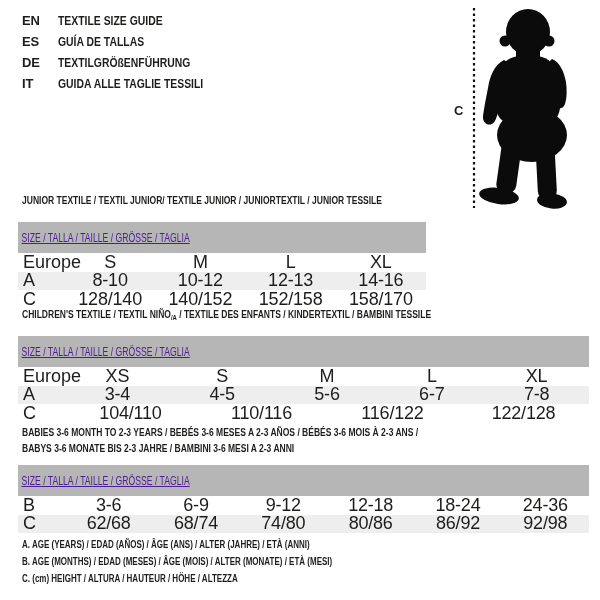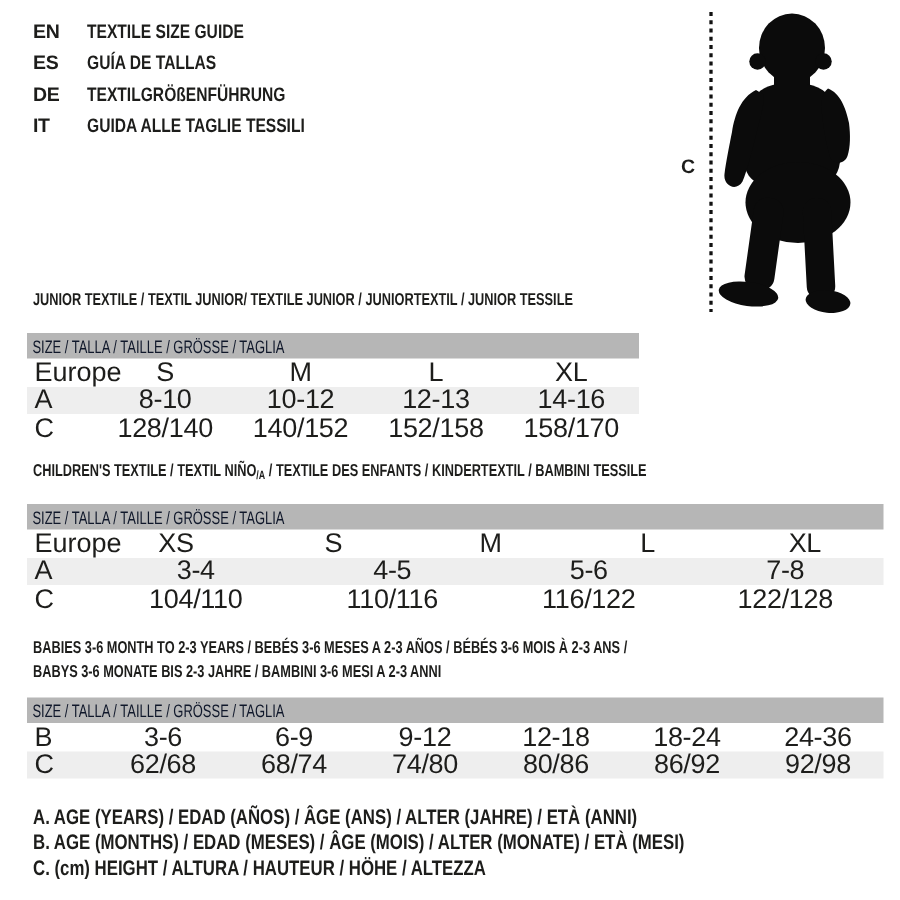--- a/index.html
+++ b/index.html
@@ -19,29 +19,29 @@
   
   .section{position:absolute;left:18px;}
   .sec1{top:192px;} .sec2{top:306px;} .sec3{top:424px;}
   .sec-title{margin-left:4px;margin-bottom:14px;font-weight:bold;font-size:11.5px;}
   .sec3 .sec-title{margin-bottom:9px;}
   .title-line{line-height:16px;height:16px;}
   .cond-title{display:inline-block;transform:scaleX(.74);transform-origin:0 50%;white-space:nowrap;}
   .subscript{font-size:8px;vertical-align:-2px;}
   .size-table.narrow{width:408px;}
   .size-table.wide{width:571px;}
-  .t-bar{height:17px;background:#b6b6b6;display:flex;align-items:center;font-size:12px;color:#0f172a;}
+  .t-bar{height:31px;background:#b6b6b6;display:flex;align-items:center;font-size:12px;color:#4c1d95;text-decoration:underline;}
   .cond-bar{display:inline-block;transform:scaleX(.72);transform-origin:0 50%;white-space:nowrap;padding-left:5px;}
   .t-row{display:flex;height:18.5px;align-items:center;font-size:18px;}
   .t-row.shaded{background:#eeeeee;}
   .t-label{width:47px;padding-left:5px;flex:none;box-sizing:border-box;}
   .t-cell{flex:1;text-align:center;letter-spacing:-.2px;}
   
   .legend{position:absolute;left:22px;top:536px;}
-  .legend-line{height:17.2px;line-height:17.2px;font-size:14px;font-weight:bold;}
+  .legend-line{height:17.2px;line-height:17.2px;font-size:10px;font-weight:bold;}
 </style>
 </head>
 <body>
 
 <div class="canvas">
 
   <div class="lang-list" id="langList">
       <div class="lang-row">
         <span class="lang-code">EN</span>
         <span class="lang-title cond">TEXTILE SIZE GUIDE</span>
@@ -135,20 +135,21 @@
             <span class="t-cell">S</span>
             <span class="t-cell">M</span>
             <span class="t-cell">L</span>
             <span class="t-cell">XL</span>
           </div>
           <div class="t-row shaded">
             <span class="t-label">A</span>
             <span class="t-cell">3-4</span>
             <span class="t-cell">4-5</span>
             <span class="t-cell">5-6</span>
+            <span class="t-cell">6-7</span>
             <span class="t-cell">7-8</span>
           </div>
           <div class="t-row">
             <span class="t-label">C</span>
             <span class="t-cell">104/110</span>
             <span class="t-cell">110/116</span>
             <span class="t-cell">116/122</span>
             <span class="t-cell">122/128</span>
           </div>
         </div>

